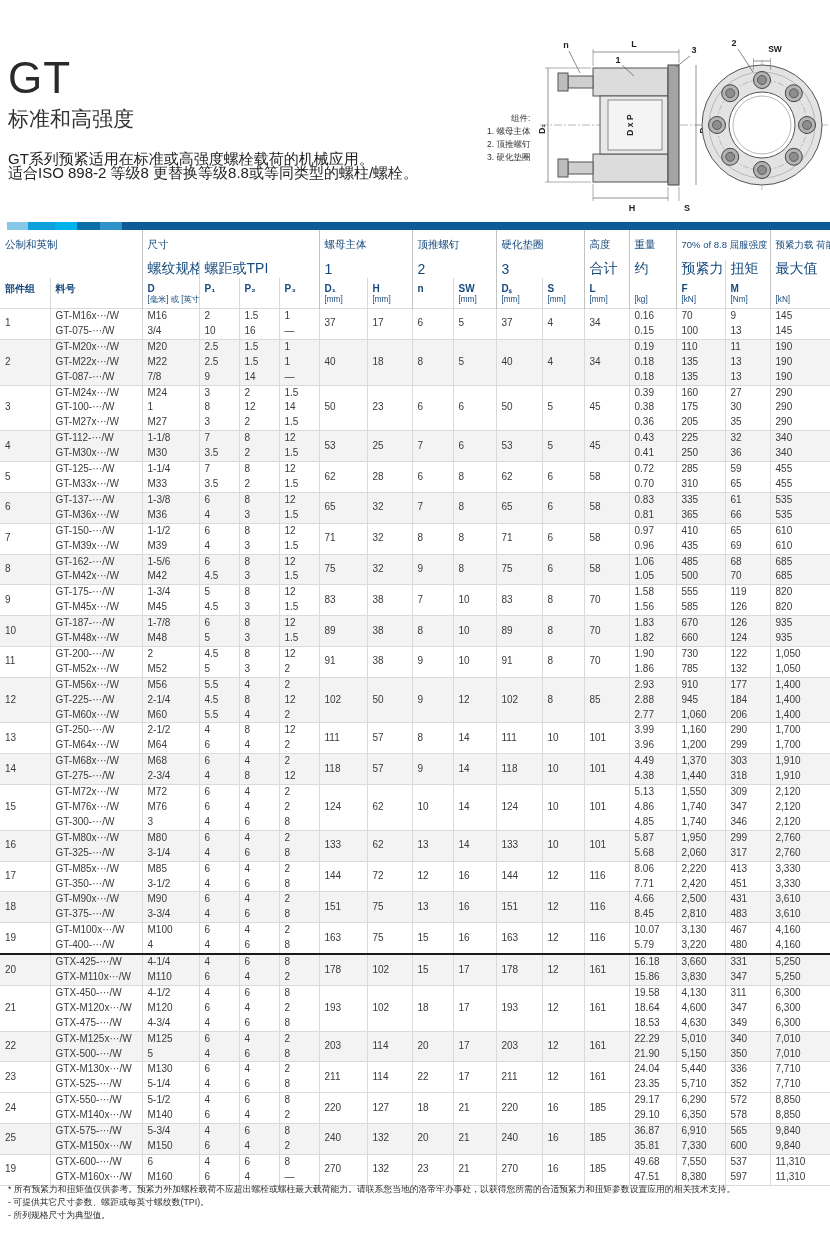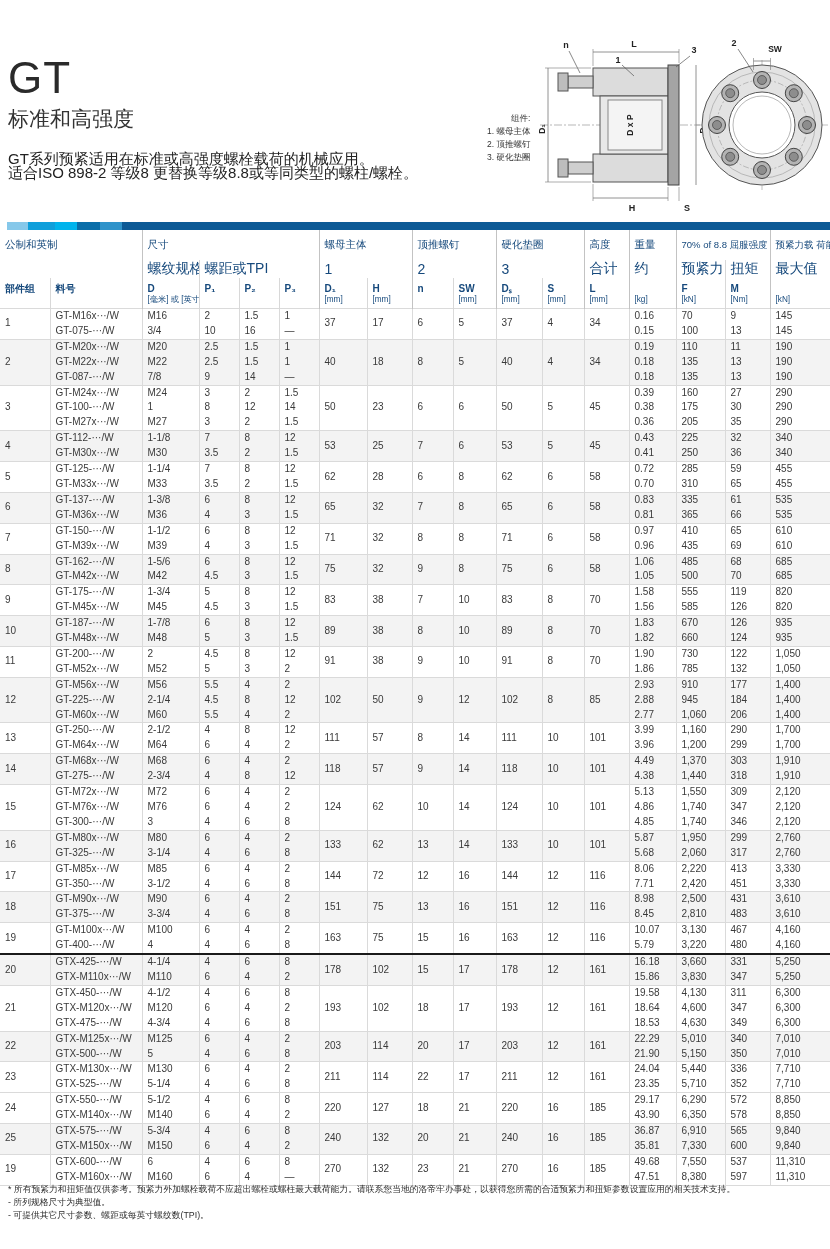--- a/index.html
+++ b/index.html
@@ -837,21 +837,21 @@
         <td>6</td>
         <td>4</td>
         <td>2</td>
         <td class="c-shared" rowspan="2">151</td>
         <td class="c-shared" rowspan="2">75</td>
         <td class="c-shared" rowspan="2">13</td>
         <td class="c-shared" rowspan="2">16</td>
         <td class="c-shared" rowspan="2">151</td>
         <td class="c-shared" rowspan="2">12</td>
         <td class="c-shared" rowspan="2">116</td>
-        <td>8.98</td>
+        <td>4.66</td>
         <td>2,500</td>
         <td>431</td>
         <td>3,610</td>
       </tr>
       <tr class="shaded">
         <td>GT-375-···/W</td>
         <td>3-3/4</td>
         <td>4</td>
         <td>6</td>
         <td>8</td>
@@ -1039,21 +1039,21 @@
         <td>6,290</td>
         <td>572</td>
         <td>8,850</td>
       </tr>
       <tr>
         <td>GTX-M140x···/W</td>
         <td>M140</td>
         <td>6</td>
         <td>4</td>
         <td>2</td>
-        <td>43.90</td>
+        <td>29.10</td>
         <td>6,350</td>
         <td>578</td>
         <td>8,850</td>
       </tr>
       <tr class="group-start shaded">
         <td class="c-group" rowspan="2">25</td>
         <td>GTX-575-···/W</td>
         <td>5-3/4</td>
         <td>4</td>
         <td>6</td>
@@ -1109,15 +1109,15 @@
         <td>47.51</td>
         <td>8,380</td>
         <td>597</td>
         <td>11,310</td>
       </tr>
     </tbody>
 </table>
 
 <div class="abs" id="footnotes">
   <div>* 所有预紧力和扭矩值仅供参考。预紧力外加螺栓载荷不应超出螺栓或螺柱最大载荷能力。请联系您当地的洛帝牢办事处，以获得您所需的合适预紧力和扭矩参数设置应用的相关技术支持。</div>
+  <div>- 可提供其它尺寸参数、螺距或每英寸螺纹数(TPI)。</div>
   <div>- 所列规格尺寸为典型值。</div>
-  <div>- 可提供其它尺寸参数、螺距或每英寸螺纹数(TPI)。</div>
 </div>
 
 </body></html>

